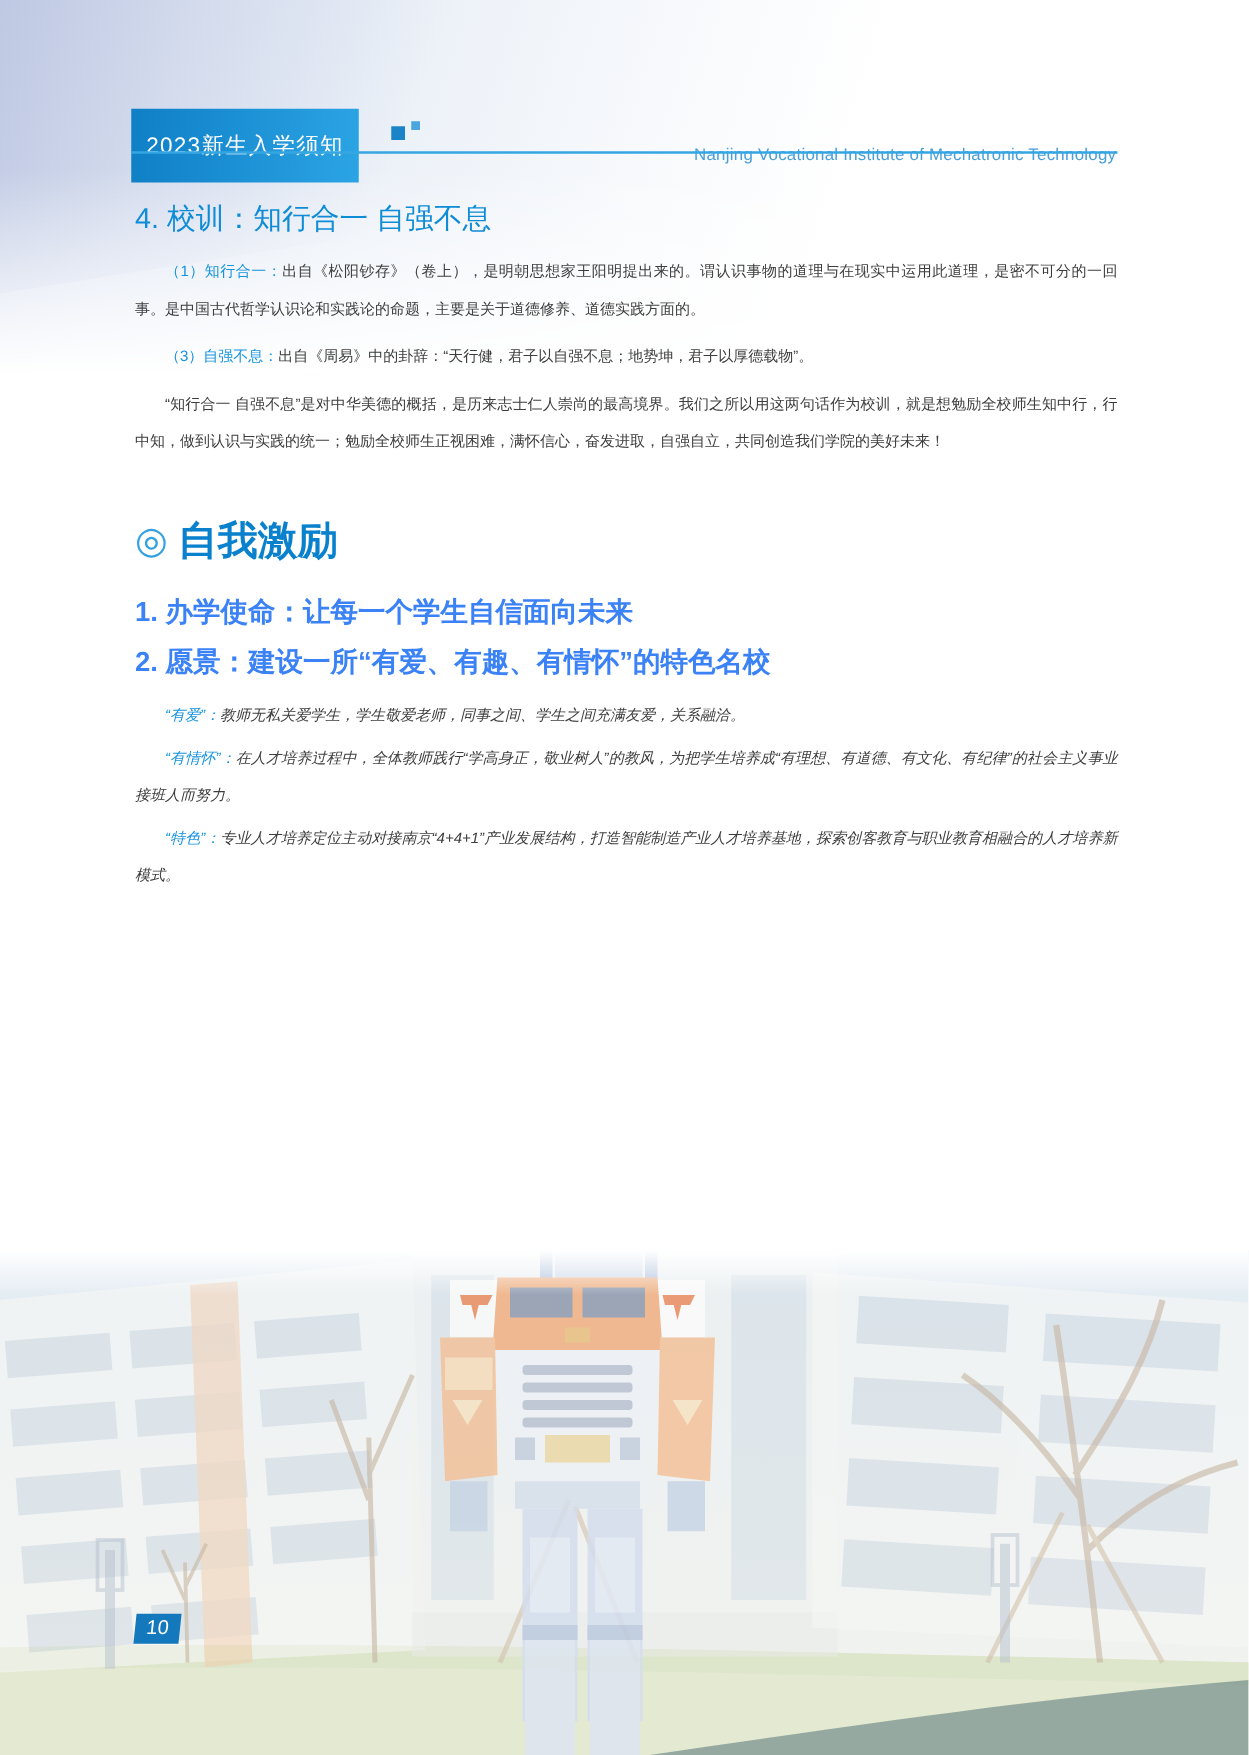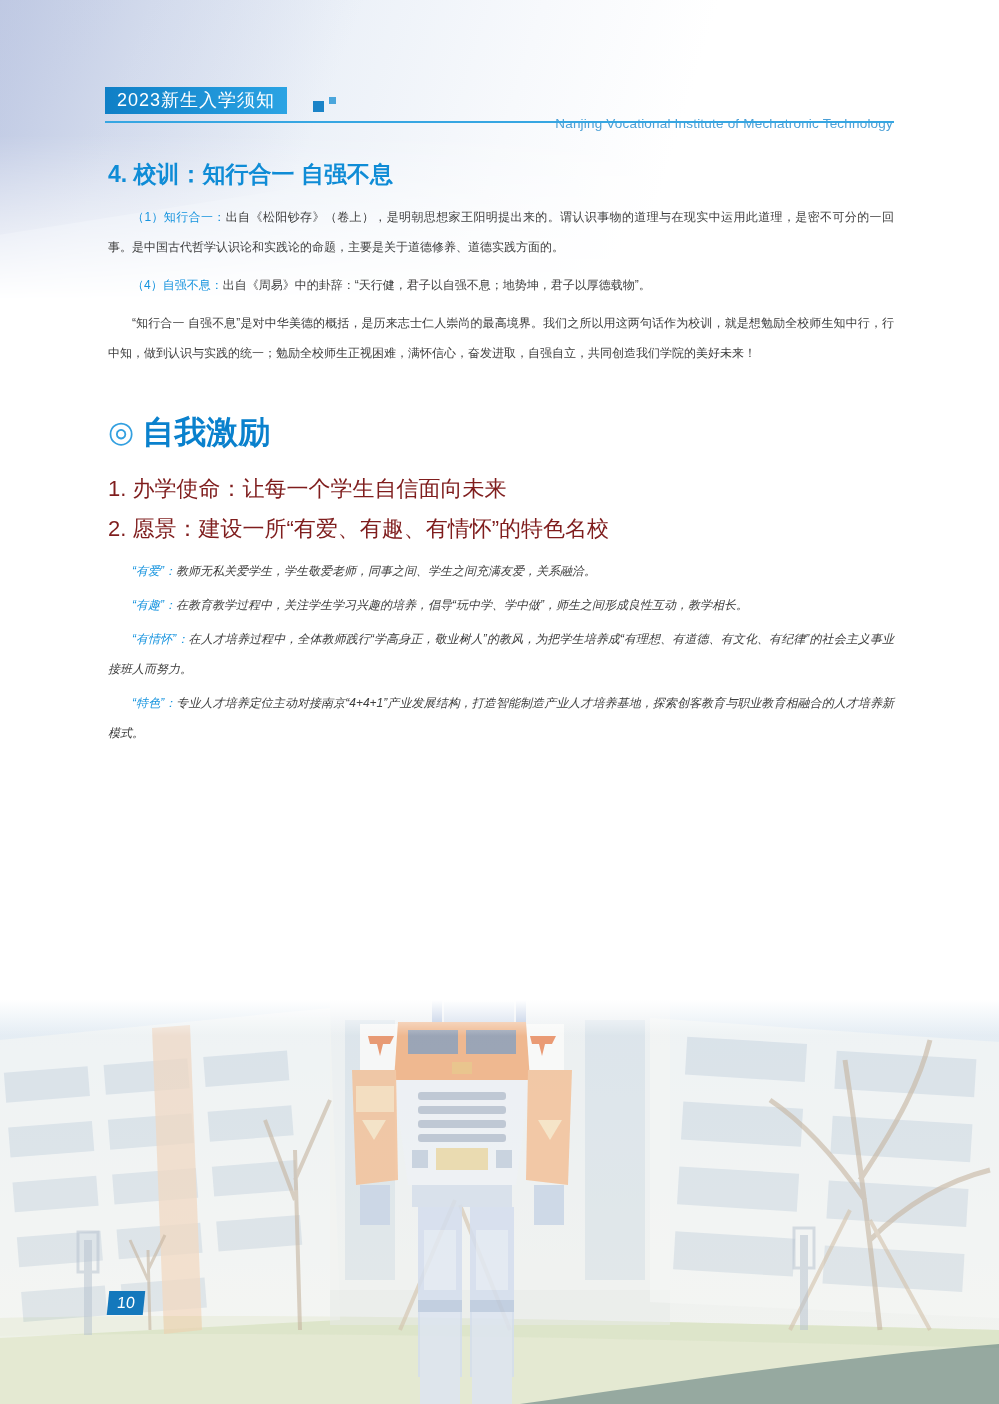--- a/index.html
+++ b/index.html
@@ -17,43 +17,43 @@
   }
   .bg-top::after {
     content:""; position:absolute; left:-90px; top:-130px; width:720px; height:320px;
     background:linear-gradient(120deg, rgba(178,189,219,0.6), rgba(255,255,255,0) 60%);
     transform:rotate(-9deg);
   }
 
   
   .brand-box {
     position:absolute; left:105px; top:87px; height:27px;
-    padding:0 12px; background:linear-gradient(95deg,#0f7fc6,#2ba4e4);
+    padding:16px 12px; background:linear-gradient(95deg,#0f7fc6,#2ba4e4);
     color:#ffffff; font-size:18px; line-height:27px; letter-spacing:1px; white-space:nowrap;
   }
   .sq { position:absolute; }
   .sq1 { left:313px; top:101px; width:11px; height:11px; background:#1b84c8; }
   .sq2 { left:329px; top:97px; width:7px; height:7px; background:#4aa6dc; }
   .inst {
     position:absolute; right:106px; top:116px;
     font-size:13.5px; color:#4a9fd6; letter-spacing:0.2px;text-align:center;
   }
   .rule { position:absolute; left:105px; top:121px; width:789px; height:2px; background:#36a6e2; }
 
   
   .content {
     position:absolute; left:108px; top:160px; width:786px;
     color:#3d3d3d; z-index:3;
   }
   .content p { margin:0 0 8px; font-size:12px; line-height:30px; text-align:justify; text-indent:2em; }
   .lead, .term { color:#1593de; }
-  h2.motto-h { margin:0 0 14px; font-size:23px; line-height:28px; color:#0f8cd6; font-weight:bold; }
+  h2.motto-h { margin:0 0 14px; font-size:23px; line-height:28px; color:#0f8cd6; font-weight:normal; }
   .big-h { margin:45px 0 24px; font-size:32px; line-height:38px; color:#0a81cd; font-weight:bold; }
   .big-h .ring { color:#33a0e0; font-weight:400; font-size:30px; margin-right:8px; position:relative; top:-1px; }
-  .sub-h { margin:14px 0 14px; font-size:22px; line-height:26px; color:#7f1d1d; font-weight:normal; }
+  .sub-h { margin:14px 0 14px; font-size:22px; line-height:26px; color:#3b82f6; font-weight:bold; }
   .vision-p { margin:0 0 4px !important;font-style:italic; }
 
   
   .photo { position:absolute; left:0; top:1000px; width:999px; height:404px; z-index:1; }
   .photo svg { display:block; }
 
   
   .page-badge {
     position:absolute; left:108px; top:1291px; width:36px; height:24px; z-index:4;
     background:#1478bc; color:#ffffff; font-size:16px;
@@ -200,33 +200,32 @@
   <span class="sq sq2"></span>
   <div class="inst">Nanjing Vocational Institute of Mechatronic Technology</div>
   <div class="rule"></div>
 
   <div class="content">
 
     <h2 class="motto-h">4. 校训：知行合一 自强不息</h2>
 
     <p><span class="lead">（1）知行合一：</span><span>出自《松阳钞存》（卷上），是明朝思想家王阳明提出来的。谓认识事物的道理与在现实中运用此道理，是密不可分的一回事。是中国古代哲学认识论和实践论的命题，主要是关于道德修养、道德实践方面的。</span></p>
 
-    <p><span class="lead">（4）自强不息：</span><span>出自《周易》中的卦辞：“天行健，君子以自强不息；地势坤，君子以厚德载物”。</span></p>
+    <p><span class="lead">（3）自强不息：</span><span>出自《周易》中的卦辞：“天行健，君子以自强不息；地势坤，君子以厚德载物”。</span></p>
 
     <p>“知行合一 自强不息”是对中华美德的概括，是历来志士仁人崇尚的最高境界。我们之所以用这两句话作为校训，就是想勉励全校师生知中行，行中知，做到认识与实践的统一；勉励全校师生正视困难，满怀信心，奋发进取，自强自立，共同创造我们学院的美好未来！</p>
 
     <h1 class="big-h"><span class="ring">◎</span><span>自我激励</span></h1>
 
     <h3 class="sub-h">1. 办学使命：让每一个学生自信面向未来</h3>
 
     <h3 class="sub-h">2. 愿景：建设一所“有爱、有趣、有情怀”的特色名校</h3>
 
     <p class="vision-p"><span class="term">“有爱”：</span><span>教师无私关爱学生，学生敬爱老师，同事之间、学生之间充满友爱，关系融洽。</span></p>
 
-    <p class="vision-p"><span class="term">“有趣”：</span><span>在教育教学过程中，关注学生学习兴趣的培养，倡导“玩中学、学中做”，师生之间形成良性互动，教学相长。</span></p>
 
     <p class="vision-p"><span class="term">“有情怀”：</span><span>在人才培养过程中，全体教师践行“学高身正，敬业树人”的教风，为把学生培养成“有理想、有道德、有文化、有纪律”的社会主义事业接班人而努力。</span></p>
 
     <p class="vision-p"><span class="term">“特色”：</span><span>专业人才培养定位主动对接南京“4+4+1”产业发展结构，打造智能制造产业人才培养基地，探索创客教育与职业教育相融合的人才培养新模式。</span></p>
 
   </div>
 
   <div class="page-badge">10</div>
 
 </div>

